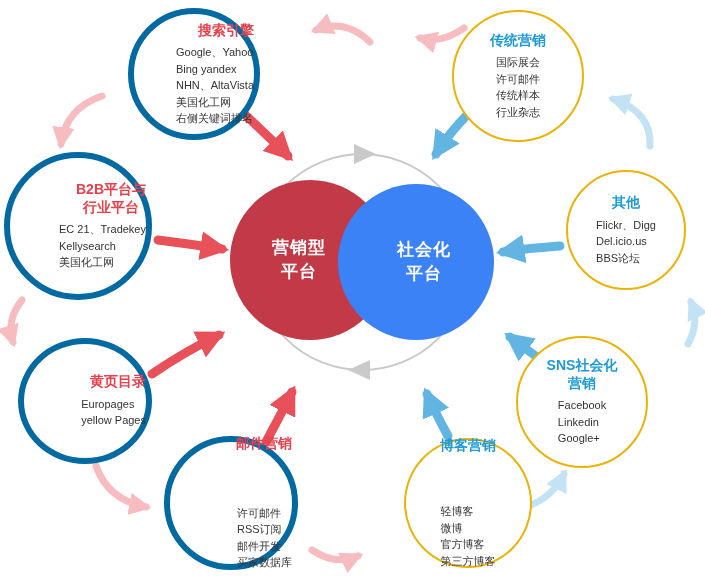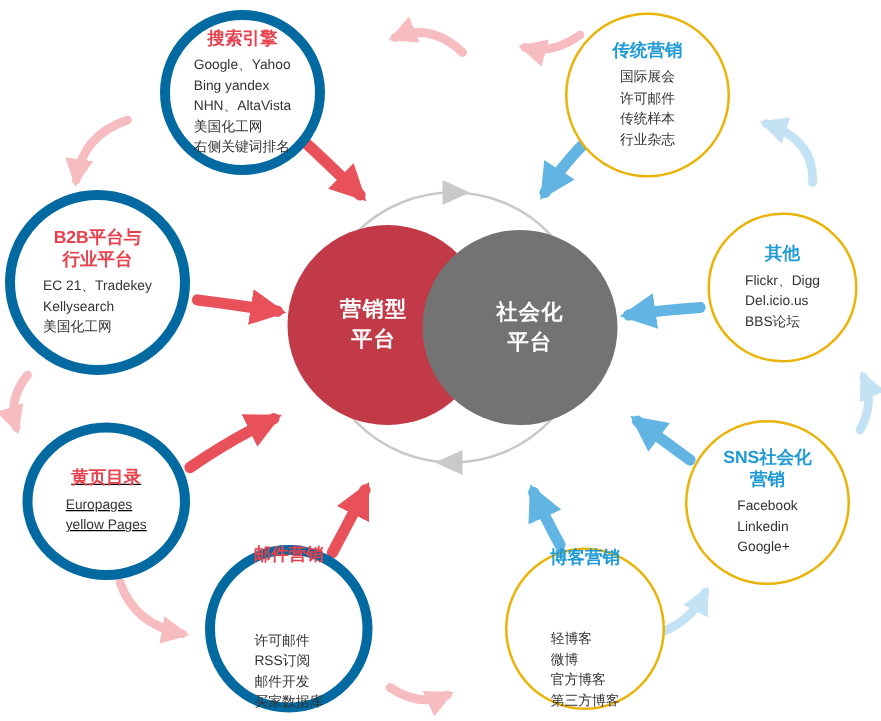--- a/index.html
+++ b/index.html
@@ -3,40 +3,40 @@
 <meta charset="utf-8">
 <style>
   html,body{margin:0;padding:0;background:#fff;}
   body{font-family:"Liberation Sans","DejaVu Sans",sans-serif;}
   .stage{position:relative;width:705px;height:577px;background:#fff;overflow:hidden;}
   svg.arrow-layer{position:absolute;left:0;top:0;z-index:1;}
   
   .sat{position:absolute;z-index:3;background:#fff;border-radius:50%;
        display:flex;flex-direction:column;align-items:center;justify-content:center;
        box-sizing:border-box;text-align:center;}
-  .sat.red{border:8px solid #0369a1;}
+  .sat.red{border:6px solid #0369a1;align-items:flex-end;}
   .sat.blue{border:2px solid #eab308;}
   .sat-title{font-weight:bold;font-size:14px;line-height:1.25;white-space:pre-line;margin-bottom:5px;}
   .sat.red .sat-title{color:#e8414d;}
   .sat.blue .sat-title{color:#1e9ad6;}
   .sat-items{font-size:11px;color:#333;line-height:1.5;text-align:left;}
   .sat-items > div{white-space:nowrap;}
   
   .sat-search{left:128px;top:8px;width:132px;height:132px;}
   .sat-traditional{left:452px;top:10px;width:132px;height:132px;}
   .sat-b2b{left:4px;top:152px;width:148px;height:148px;}
   .sat-other{left:566px;top:170px;width:120px;height:120px;}
-  .sat-yellow{left:18px;top:338px;width:134px;height:126px;text-decoration:underline;}
-  .sat-sns{left:548px;top:336px;width:132px;height:132px;}
+  .sat-yellow{left:18px;top:338px;width:134px;height:126px;}
+  .sat-sns{left:516px;top:336px;width:132px;height:132px;}
   .sat-email{left:164px;top:436px;width:134px;height:134px;gap:47px;}
   .sat-blog{left:404px;top:438px;width:128px;height:130px;gap:44px;}
   
   .venn{position:absolute;z-index:2;border-radius:50%;display:flex;align-items:center;justify-content:center;}
   .venn-red{left:230px;top:180px;width:160px;height:160px;background:#c23a48;align-items:center;}
-  .venn-blue{left:338px;top:184px;width:156px;height:156px;background:#737373;}
+  .venn-blue{left:338px;top:184px;width:156px;height:156px;background:#3b82f6;}
   .venn-label{color:#fff;font-weight:bold;font-size:17px;line-height:1.4;white-space:pre-line;text-align:center;letter-spacing:1px;}
   .venn-red .venn-label{padding-right:22px;}
   .venn-blue .venn-label{padding-left:16px;}
 </style>
 </head>
 <body>
 
 <div class="stage">
 
   <svg class="arrow-layer" width="705" height="577" viewBox="0 0 705 577">

